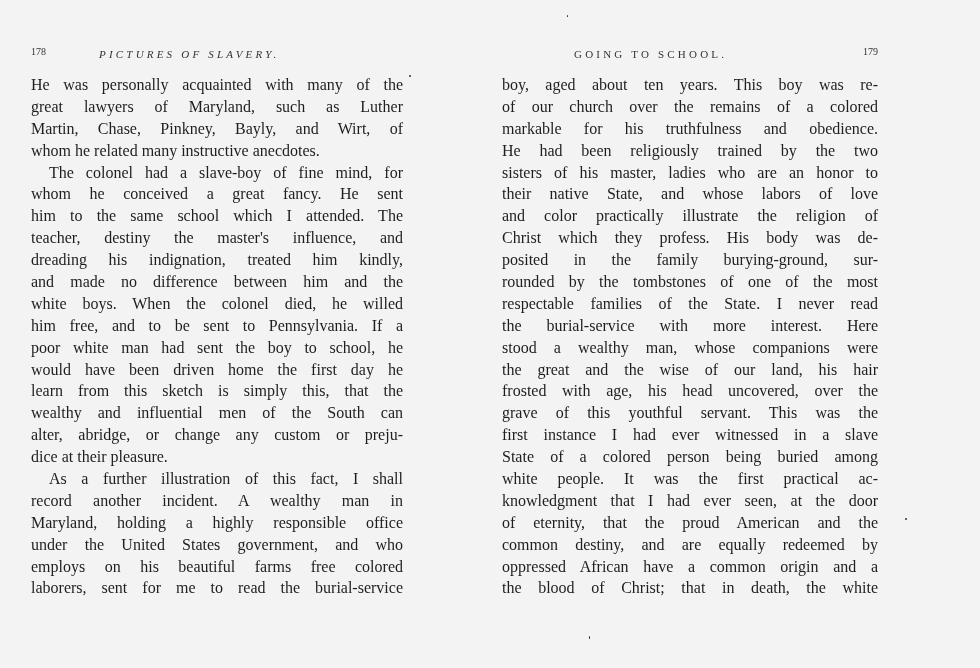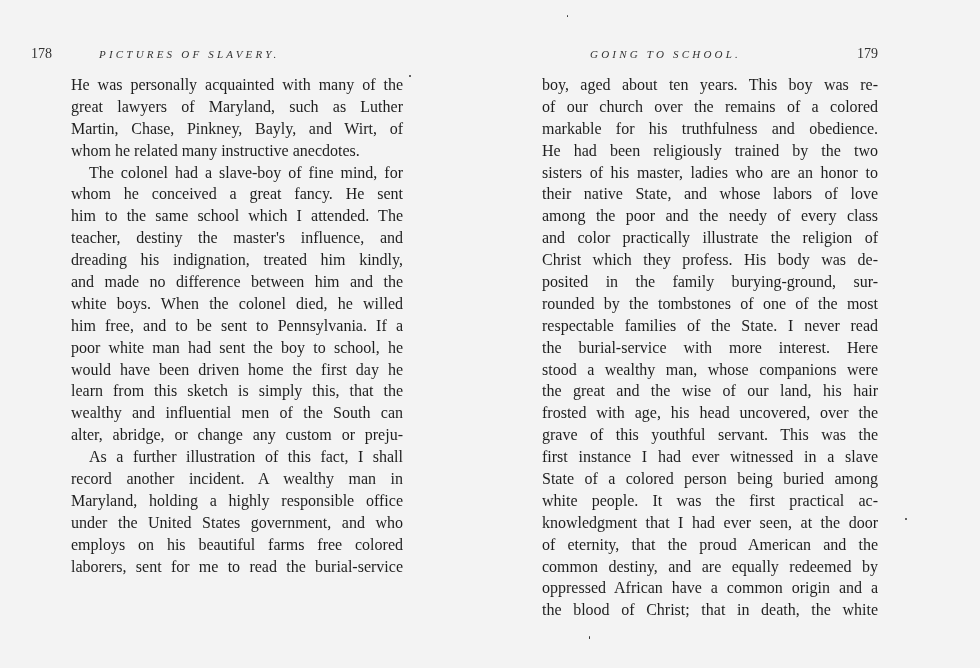--- a/index.html
+++ b/index.html
@@ -11,30 +11,30 @@
     position: relative;
   }
   .page { position: absolute; top: 0; }
   .page.left { left: 31px; width: 372px; }
   .page.right { left: 502px; width: 376px; }
   .running-head {
     position: absolute; top: 48px; left: 0; right: 0; height: 18px;
     font-size: 11px; letter-spacing: 3.2px; text-transform: uppercase;
     color: #333;
   }
-  .running-head .pnum { position: absolute; top: -2px; font-size: 14px; letter-spacing: 0; }
+  .running-head .pnum { position: absolute; top: -2px; font-size: 10px; letter-spacing: 0; }
   .left .running-head .pnum { left: 0; }
   .left .running-head .title { position: absolute; left: 68px; top: 0; font-style: italic; }
   .right .running-head .pnum { right: 0; }
-  .right .running-head .title { position: absolute; left: 88px; top: 0; font-style: italic; }
+  .right .running-head .title { position: absolute; left: 72px; top: 0; }
   .body-text {
     position: absolute; top: 74px; left: 0; right: 0;
     font-size: 16px; line-height: 21.9px;
   }
-  .line { display: block; text-align: justify; text-align-last: justify; white-space: nowrap; height: 21.9px; margin-left: 40px; }
+  .line { display: block; text-align: justify; text-align-last: justify; white-space: nowrap; height: 21.9px; }
   .line.last { text-align-last: left; }
   .line.indent { padding-left: 18px; }
   .speck { position: absolute; width: 2px; height: 2px; background: #333; border-radius: 1px; }
 </style>
 </head>
 <body>
 
 <div class="page left">
   <div class="running-head">
     <span class="pnum">178</span>
@@ -51,20 +51,21 @@
       <span class="line">teacher, destiny the master's influence, and</span>
       <span class="line">dreading his indignation, treated him kindly,</span>
       <span class="line">and made no difference between him and the</span>
       <span class="line">white boys. When the colonel died, he willed</span>
       <span class="line">him free, and to be sent to Pennsylvania. If a</span>
       <span class="line">poor white man had sent the boy to school, he</span>
       <span class="line">would have been driven home the first day he</span>
       <span class="line">learn from this sketch is simply this, that the</span>
       <span class="line">wealthy and influential men of the South can</span>
       <span class="line">alter, abridge, or change any custom or preju-</span>
+      <span class="line last">dice at their pleasure.</span>
       <span class="line indent">As a further illustration of this fact, I shall</span>
       <span class="line">record another incident. A wealthy man in</span>
       <span class="line">Maryland, holding a highly responsible office</span>
       <span class="line">under the United States government, and who</span>
       <span class="line">employs on his beautiful farms free colored</span>
       <span class="line">laborers, sent for me to read the burial-service</span>
     </div>
 </div>
 
 <div class="page right">
@@ -72,21 +73,20 @@
     <span class="title">GOING TO SCHOOL.</span>
     <span class="pnum">179</span>
   </div>
   <div class="body-text" id="right-body">
       <span class="line">boy, aged about ten years. This boy was re-</span>
       <span class="line">of our church over the remains of a colored</span>
       <span class="line">markable for his truthfulness and obedience.</span>
       <span class="line">He had been religiously trained by the two</span>
       <span class="line">sisters of his master, ladies who are an honor to</span>
       <span class="line">their native State, and whose labors of love</span>
-      <span class="line">among the poor and the needy of every class</span>
       <span class="line">and color practically illustrate the religion of</span>
       <span class="line">Christ which they profess. His body was de-</span>
       <span class="line">posited in the family burying-ground, sur-</span>
       <span class="line">rounded by the tombstones of one of the most</span>
       <span class="line">respectable families of the State. I never read</span>
       <span class="line">the burial-service with more interest. Here</span>
       <span class="line">stood a wealthy man, whose companions were</span>
       <span class="line">the great and the wise of our land, his hair</span>
       <span class="line">frosted with age, his head uncovered, over the</span>
       <span class="line">grave of this youthful servant. This was the</span>

